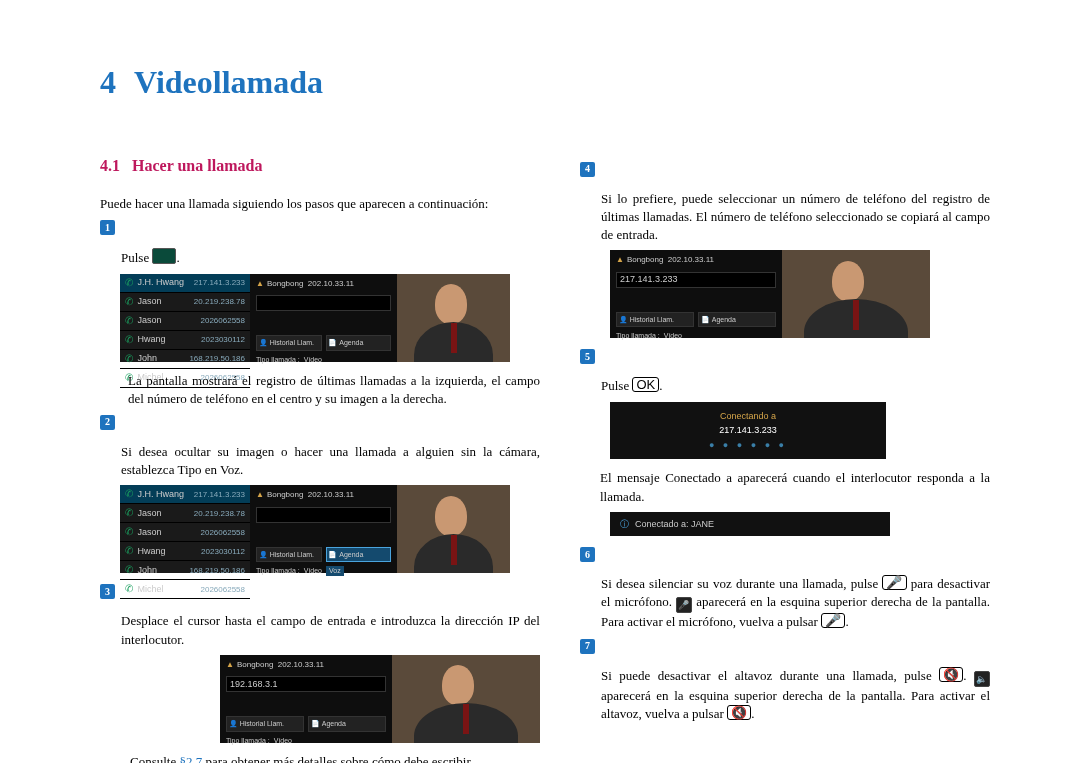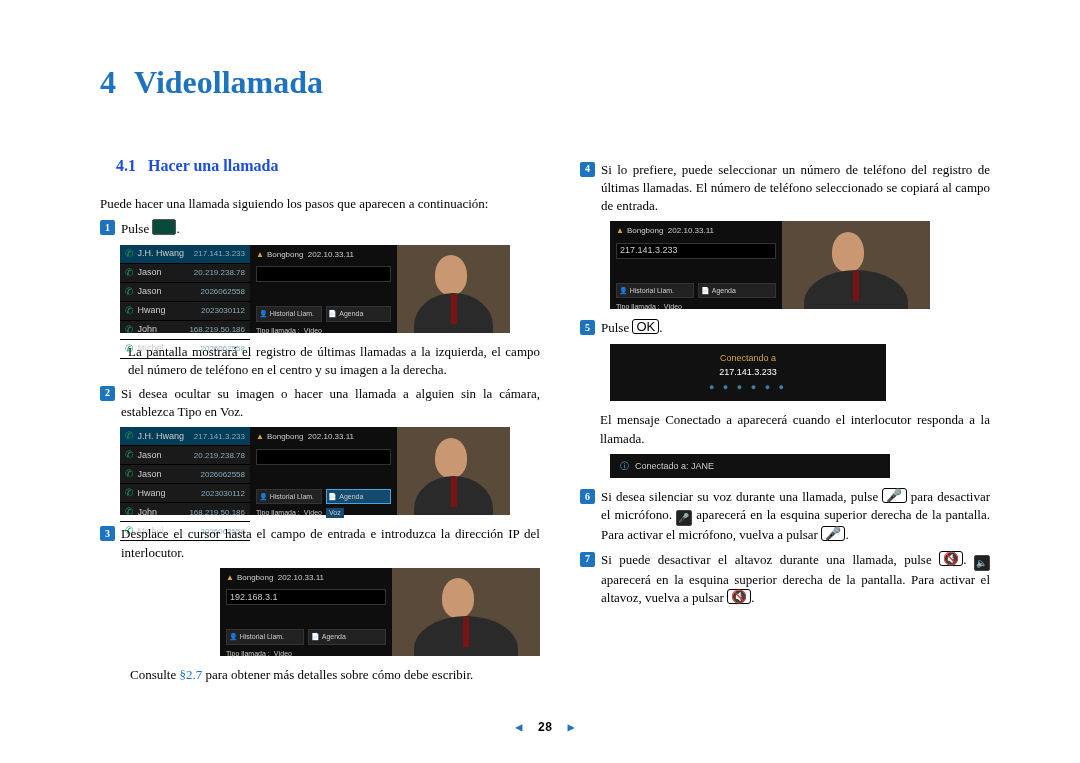--- a/index.html
+++ b/index.html
@@ -9,36 +9,36 @@
     color: #000;
     width: 1080px;
     height: 763px;
     box-sizing: border-box;
     padding: 60px 90px 20px 100px;
     font-size: 13px;
     line-height: 1.4;
   }
   .chapter-title { font-size: 32px; font-weight: bold; color: #1e73be; margin: 0 0 50px 0; }
   .chapter-title .num { margin-right: 18px; color: #1e73be; }
-  .section-title { font-size: 16px; font-weight: bold; color: #1d4ed8; margin: 0 0 18px 16px; }
+  .section-title { font-size: 16px; font-weight: bold; color: #be185d; margin: 0 0 18px 0; }
   .section-title .num { margin-right: 12px; }
   .columns { display: flex; gap: 40px; }
   .col { flex: 1; }
   p { margin: 6px 0; text-align: justify; }
   .step { display:flex; margin: 6px 0; }
   .step-marker {
     flex: 0 0 auto;
     width: 15px; height: 15px;
     background: #1e73be; color: #fff;
     font-size: 10px; font-weight: bold;
     border-radius: 2px;
     display: inline-flex; align-items: center; justify-content: center;
     margin-right: 6px; margin-top: 1px;
   }
-  .step-body { flex:1; text-align: justify; }
+  .step-body { flex:1; text-align: justify; margin-top: 29px; }
   .keycap {
     display: inline-block;
     border: 1px solid #000;
     border-radius: 3px;
     padding: 0 3px;
     font-size: 13px;
     line-height: 13px;
     height: 13px;
     vertical-align: 1px;
     background: #fff;

